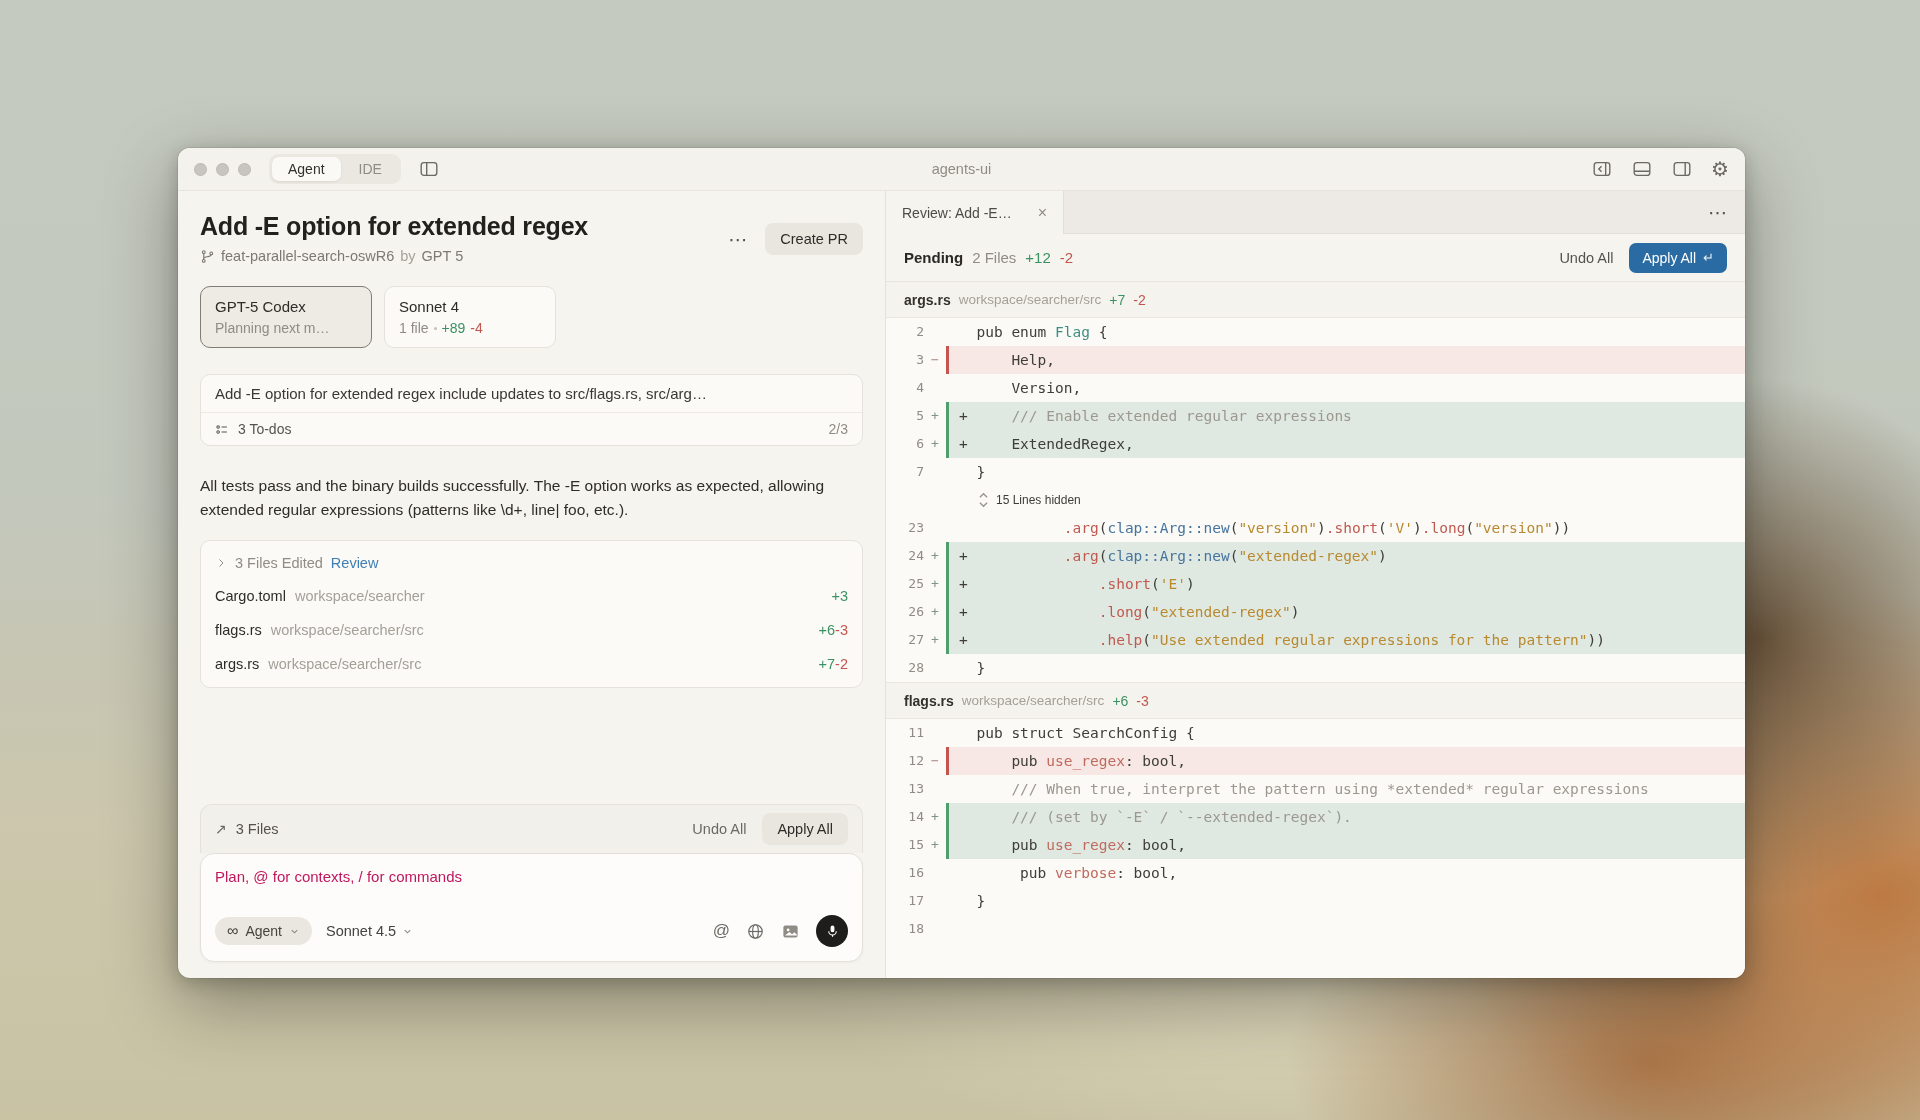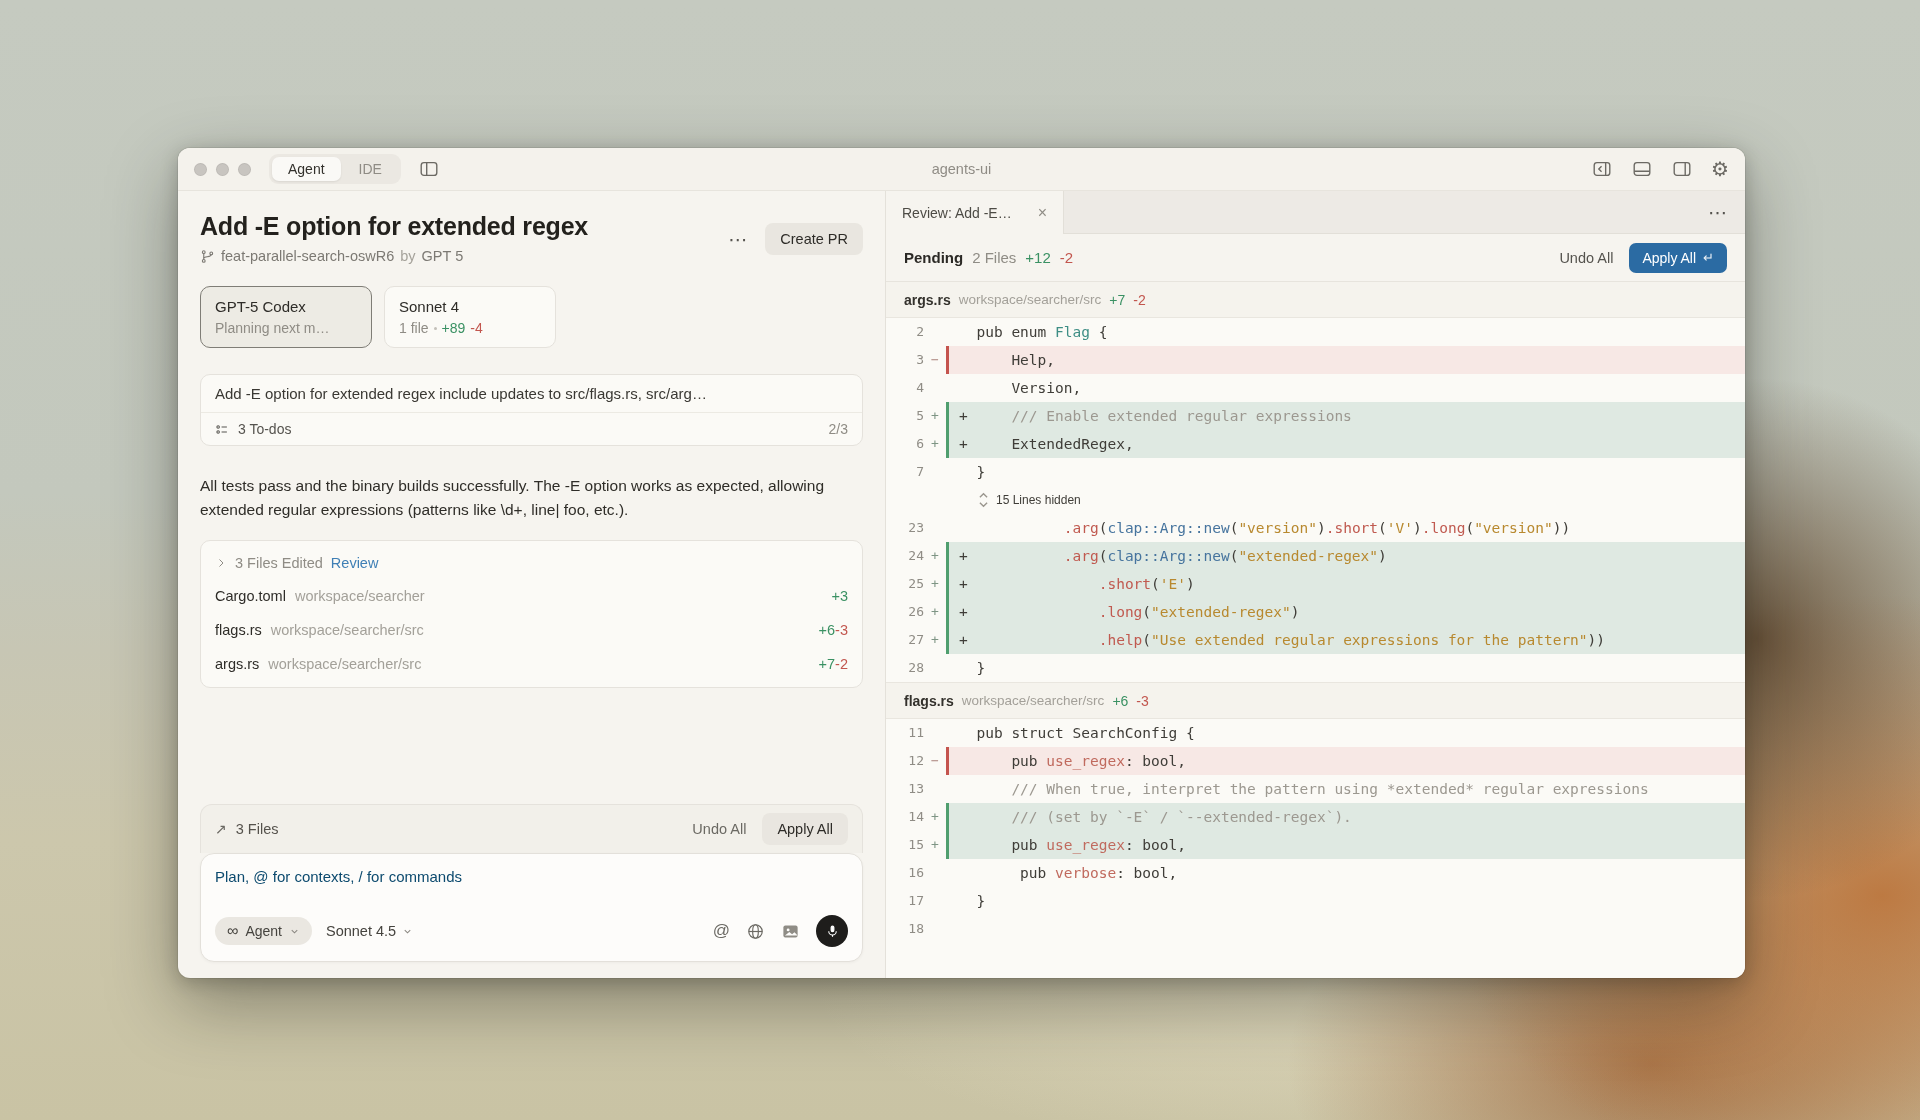--- a/index.html
+++ b/index.html
@@ -63,21 +63,21 @@
   .file-row .fname{color:#2e2c28;}
   .file-row .fpath{color:#a3a099;}
   .file-row .fdiff{margin-left:auto;white-space:nowrap;}
   .spacer{flex:1;}
   .apply-bar{display:flex;align-items:center;background:#f2f0ea;border:1px solid #e5e2dc;border-bottom:none;
     border-radius:12px 12px 0 0;padding:8px 14px;font-size:14.5px;color:#55524c;gap:9px;}
   .apply-bar .ne{font-size:14px;color:#6b6963;}
   .apply-bar .bar-right{margin-left:auto;display:flex;align-items:center;gap:16px;}
   .undo-text{color:#6b6963;cursor:default;}
   .composer{background:#fdfcfa;border:1px solid #e3e0da;border-radius:14px;padding:14px;box-shadow:0 1px 3px rgba(0,0,0,.04);}
-  .placeholder{font-size:15px;color:#0c4a6e;}
+  .placeholder{font-size:15px;color:#be185d;}
   .composer-controls{display:flex;align-items:center;margin-top:30px;gap:14px;}
   .agent-pill{display:flex;align-items:center;gap:7px;background:#eae7e1;border-radius:16px;
     padding:6px 12px;font-size:14px;color:#45433e;}
   .inf{font-size:16px;line-height:1;color:#45433e;}
   .model-select{display:flex;align-items:center;gap:6px;font-size:14.5px;color:#45433e;}
   .chev{display:flex;color:#8a8781;}
   .composer-right{margin-left:auto;display:flex;align-items:center;gap:16px;}
   .at-icon{font-size:17px;color:#6b6963;}
   .mic-btn{width:32px;height:32px;border-radius:50%;background:#1e1d1b;display:flex;align-items:center;justify-content:center;}
   

